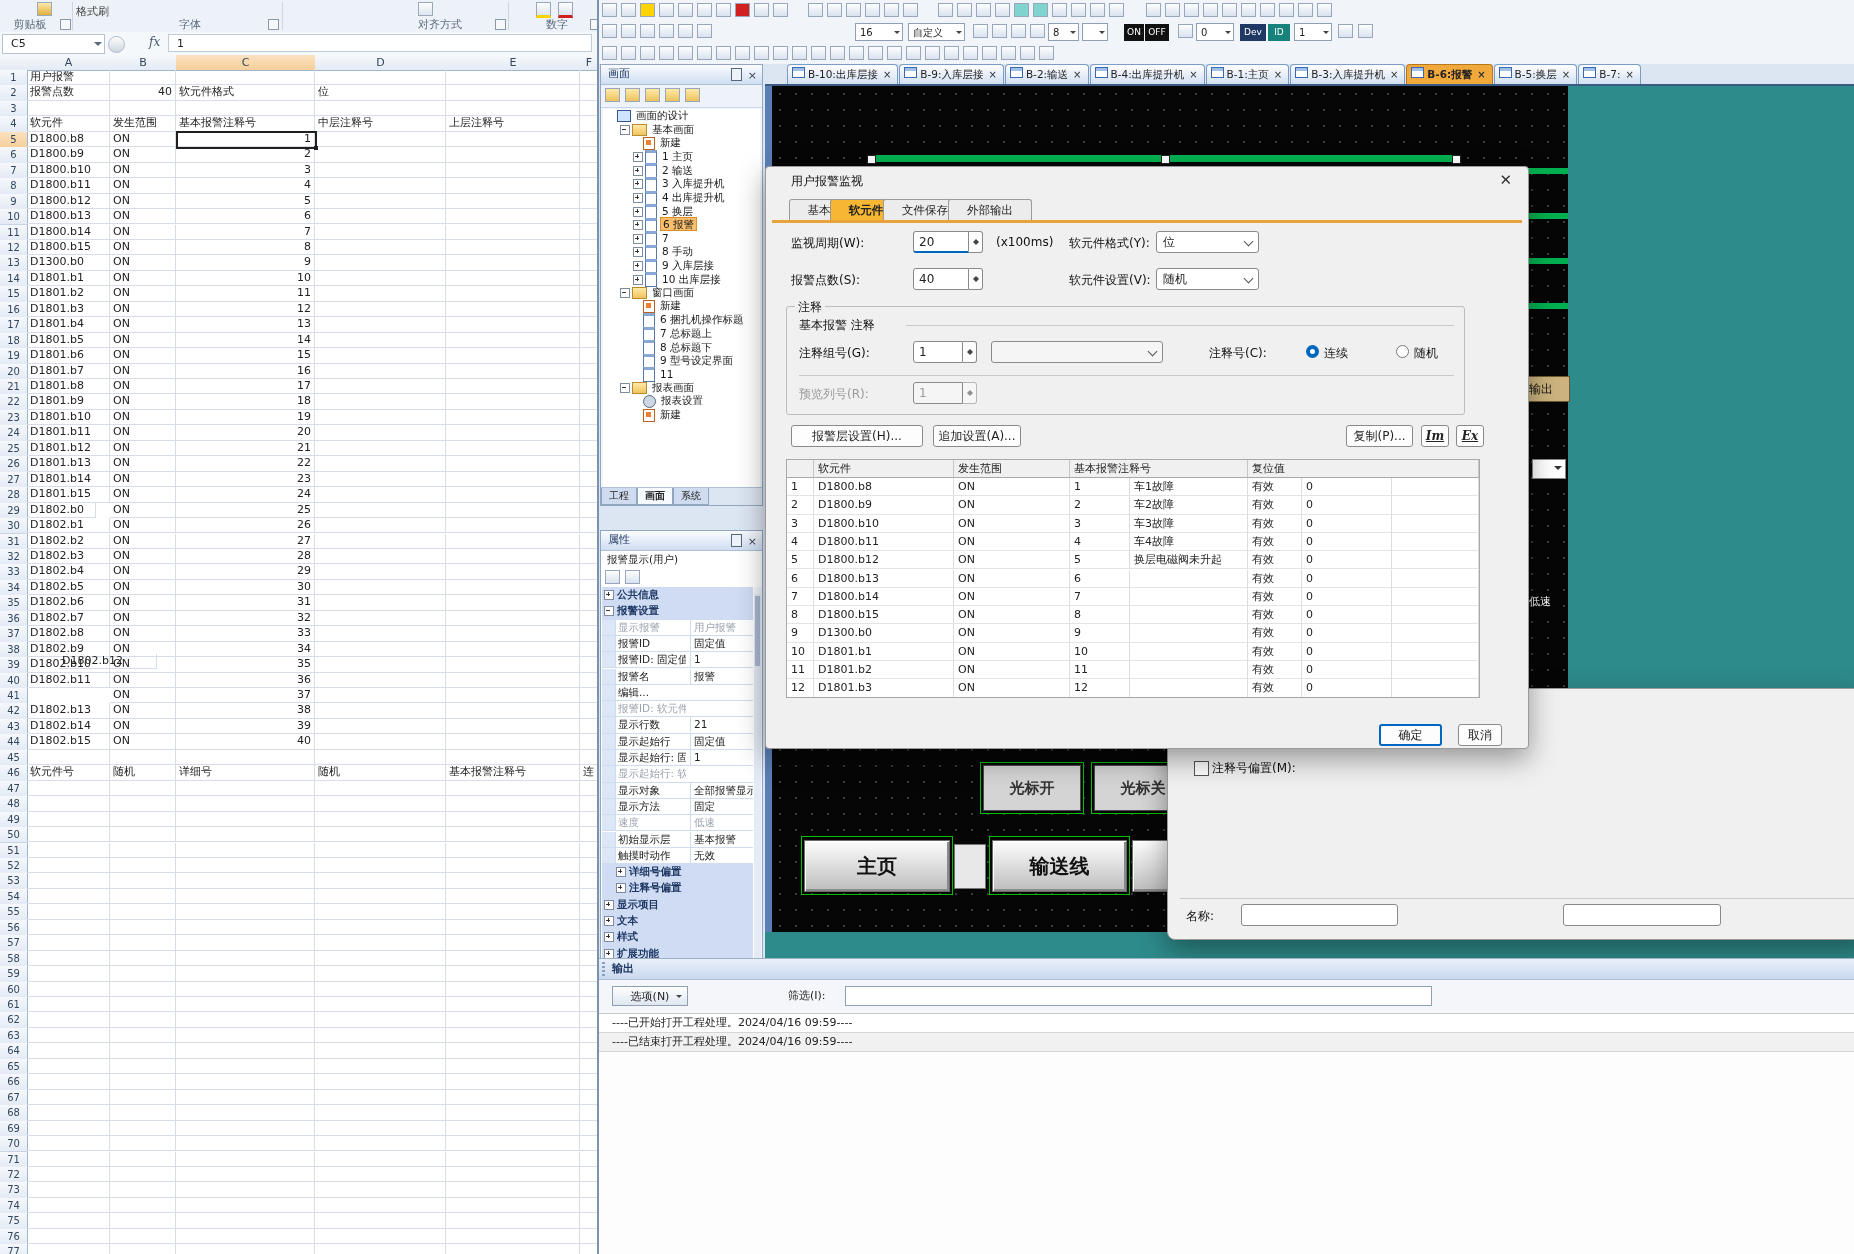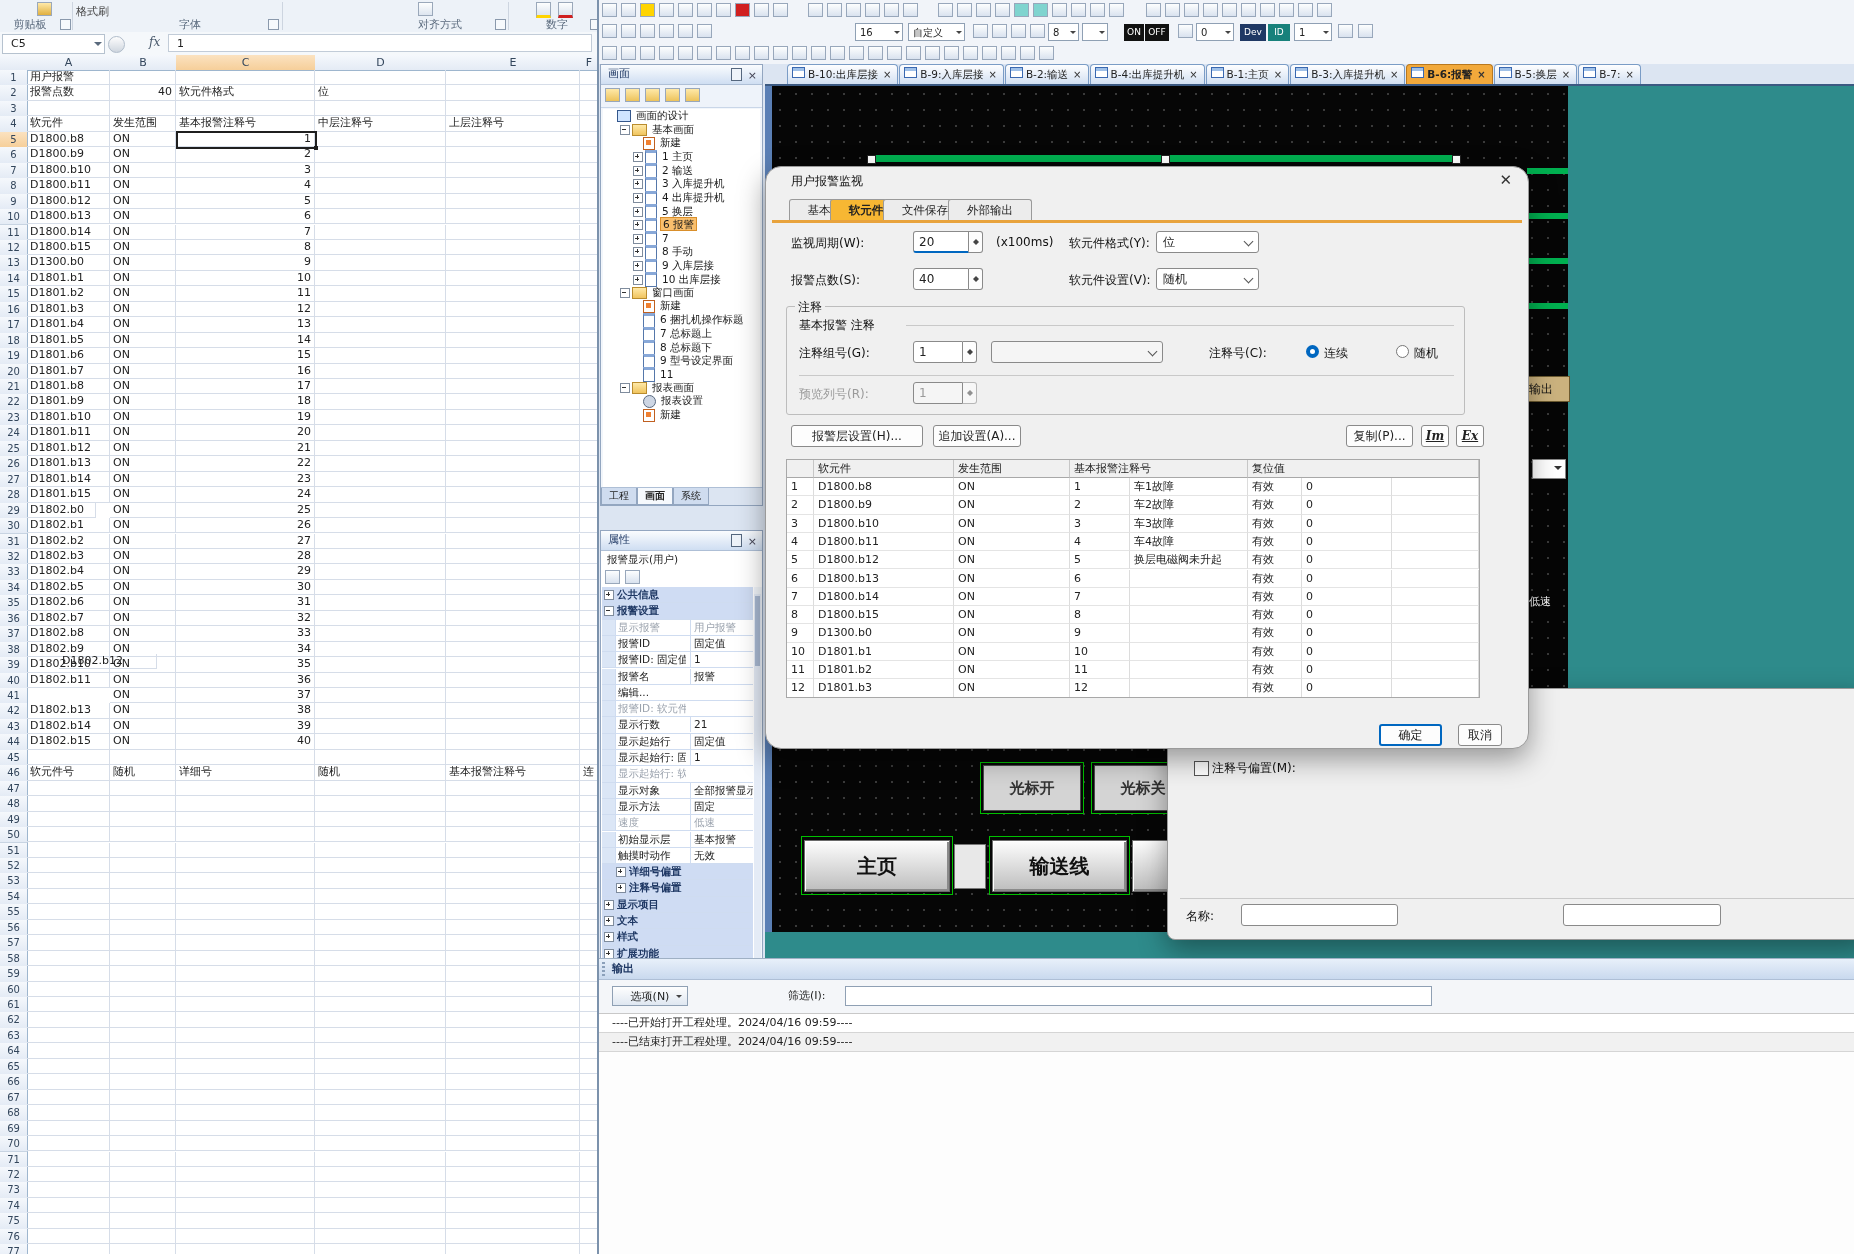--- a/index.html
+++ b/index.html
@@ -82,21 +82,21 @@
           background-image:radial-gradient(circle,#3a3a3a 1px,transparent 1.3px);background-size:16px 16px;}
   .greenbar{position:absolute;background:#00b050;}
   .handle{position:absolute;width:7px;height:7px;background:#fff;border:1px solid #222;}
   .hmi3d{position:absolute;background:linear-gradient(#fdfdfd,#bdbdbd);border:1px solid #6a6a6a;
          box-shadow:inset 1px 1px 0 #fff, inset -2px -2px 0 #8a8a8a;color:#111;font-weight:bold;
          display:flex;align-items:center;justify-content:center;}
   .sel-frame{position:absolute;border:1px solid #00c000;}
   .hmibtn-dark{position:absolute;background:#d4d4d4;border:1px solid #4a4a4a;color:#333;font-weight:bold;
          display:flex;align-items:center;justify-content:center;font-size:15px;}
   
-  .dialog{position:absolute;background:#f0f0f0;border:1px solid #9a9a9a;border-radius:16px;
+  .dialog{position:absolute;background:#f0f0f0;border:1px solid #9a9a9a;border-radius:4px;
           box-shadow:0 10px 28px rgba(0,0,0,.38);}
   #dlg1{left:765px;top:166px;width:762px;height:581px;}
   .dtitle{position:absolute;left:25px;top:6px;font-size:12px;color:#111;}
   .dclose{position:absolute;right:16px;top:4px;font-size:15px;color:#333;}
   .dtab{position:absolute;top:32px;height:21px;padding:0 10px;font-size:11.5px;line-height:20px;
         border:1px solid #9a9a9a;border-bottom:none;border-radius:3px 3px 0 0;background:#ececec;}
   .dtab.active{background:#f7b733;font-weight:bold;}
   #amberband{position:absolute;left:6px;top:53px;width:750px;height:3px;background:#e8a33d;}
   .dlabel{position:absolute;font-size:12px;color:#111;white-space:nowrap;}
   .dlabel.dis{color:#9a9a9a;}

